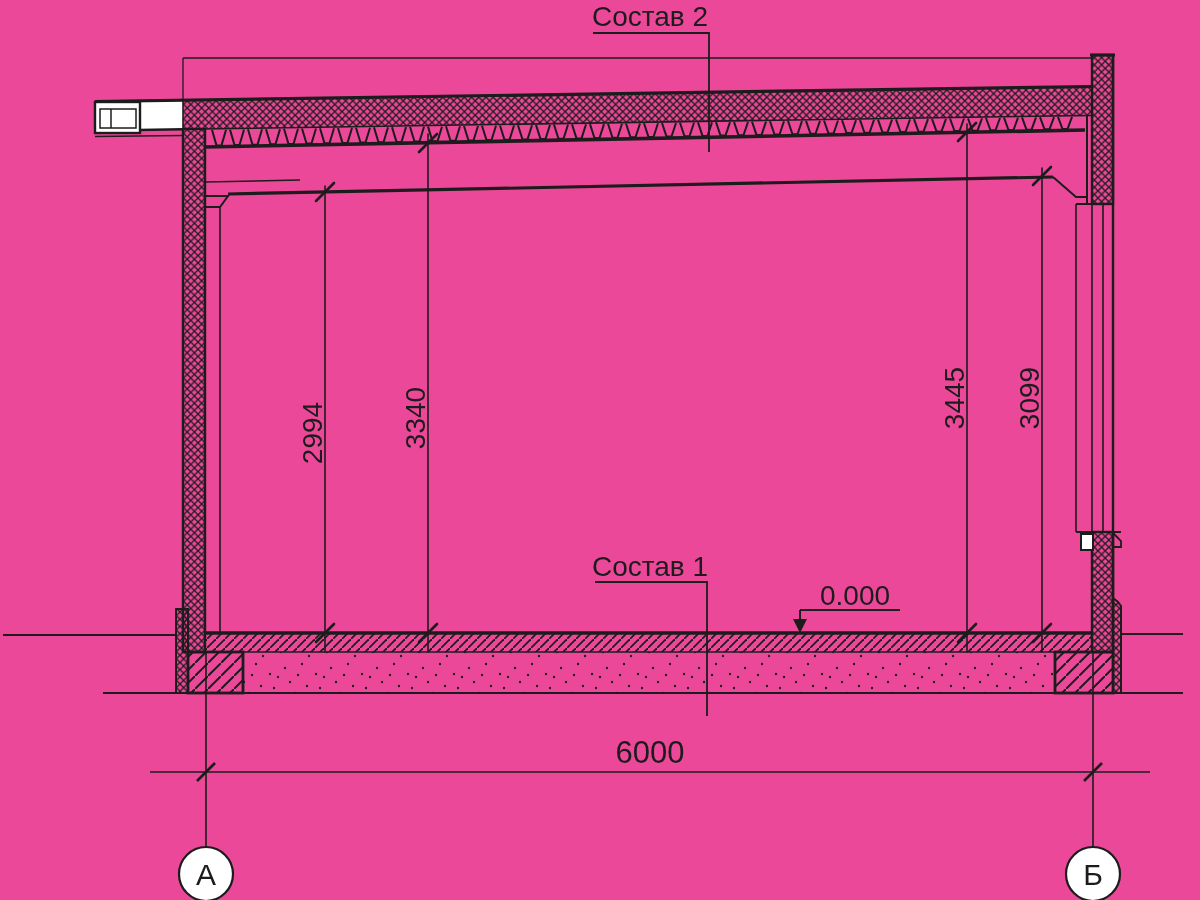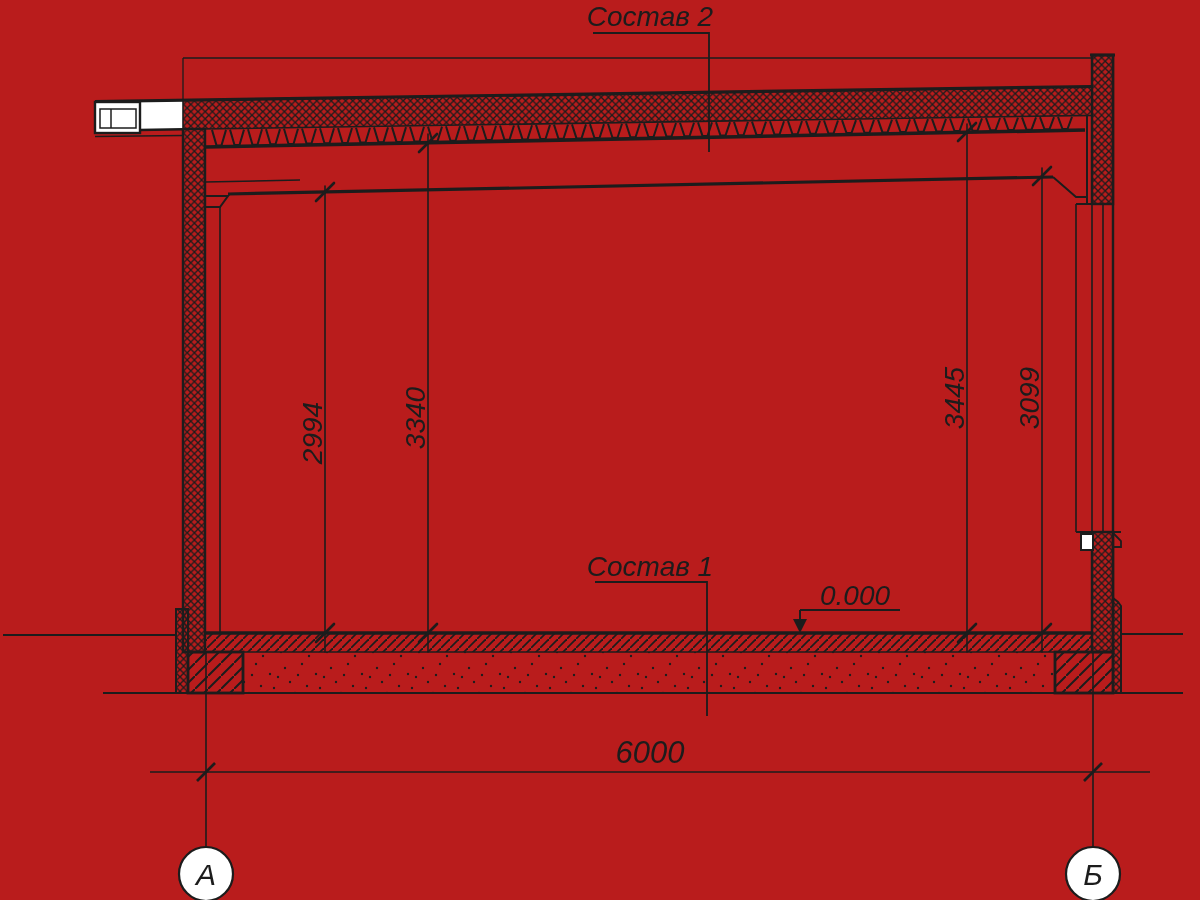--- a/index.html
+++ b/index.html
@@ -1,16 +1,16 @@
 <!DOCTYPE html>
 <html><head>
 <meta charset="utf-8">
 <style>
   html,body{margin:0;padding:0;background:#ffffff;}
-  .stage{width:1200px;height:900px;position:relative;background:#b91c1c;overflow:hidden;font-style:italic;}
+  .stage{width:1200px;height:900px;position:relative;background:#ec4899;overflow:hidden;}
   svg{display:block;}
   text{font-family:"Liberation Sans","DejaVu Sans",sans-serif;fill:#1c1c1c;}
   .t28{font-size:28px;}
   .t31{font-size:31px;}
   .t30{font-size:30px;}
   .ink{stroke:#1c1c1c;}
 </style>
 </head>
 <body>
 

